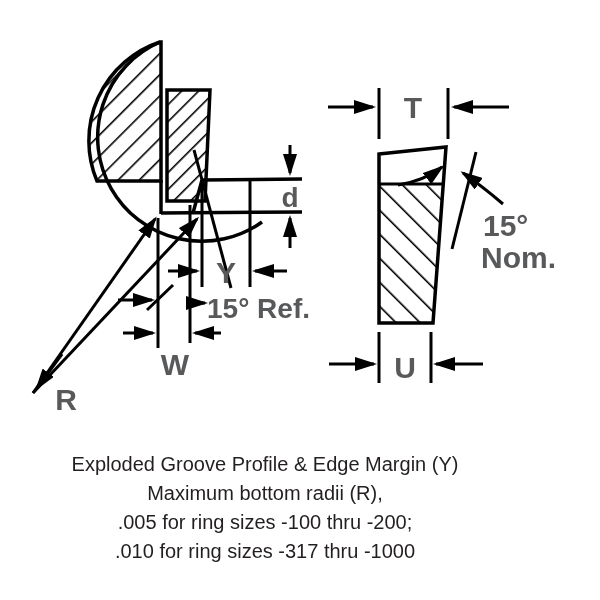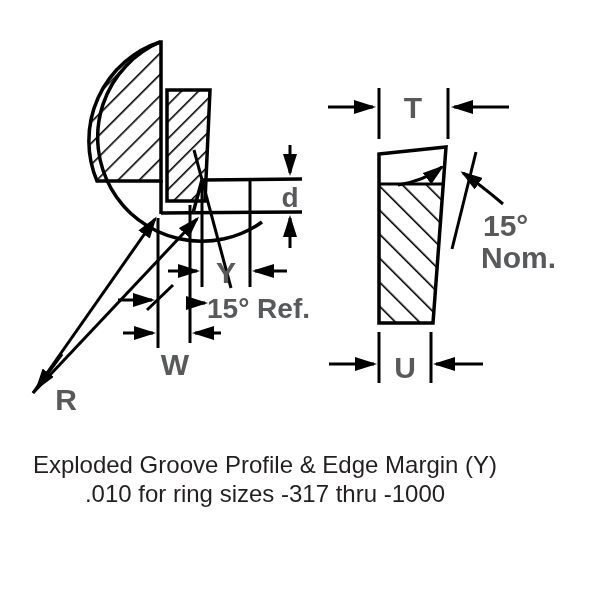--- a/index.html
+++ b/index.html
@@ -16,21 +16,21 @@
   .ol{stroke:var(--line);stroke-width:3.5;}
   .hatchline{stroke:var(--line);stroke-width:3.2;}
   .arrfill{fill:var(--line);}
   .dimlabel{
     fill:var(--label);font-family:"Liberation Sans",sans-serif;
     font-weight:bold;font-size:30px;
   }
   .dimlabel.small{font-size:28px;}
   .caption{
     position:absolute;left:0;top:450px;width:530px;
-    color:var(--caption);font-size:24px;line-height:29px;
+    color:var(--caption);font-size:20px;line-height:29px;
     text-align:center;
   }
   .caption div{white-space:nowrap;}
 </style>
 </head>
 <body>
 
 <div class="stage">
 
 <svg width="600" height="600" viewBox="0 0 600 600">
@@ -128,16 +128,18 @@
       <line class="ln" x1="431" y1="332" x2="431" y2="383"></line>
       <line class="ln" x1="329" y1="364" x2="374" y2="364" marker-end="url(#arr)"></line>
       <line class="ln" x1="483" y1="364" x2="436" y2="364" marker-end="url(#arr)"></line>
       <text class="dimlabel" x="405" y="378" text-anchor="middle">U</text>
     </g>
   </g>
 </svg>
 
 <div class="caption">
   <div>Exploded Groove Profile &amp; Edge Margin (Y)</div>
+  <div>Maximum bottom radii (R),</div>
+  <div>.005 for ring sizes -100 thru -200;</div>
   <div>.010 for ring sizes -317 thru -1000</div>
 </div>
 
 </div>
 
 </body></html>

